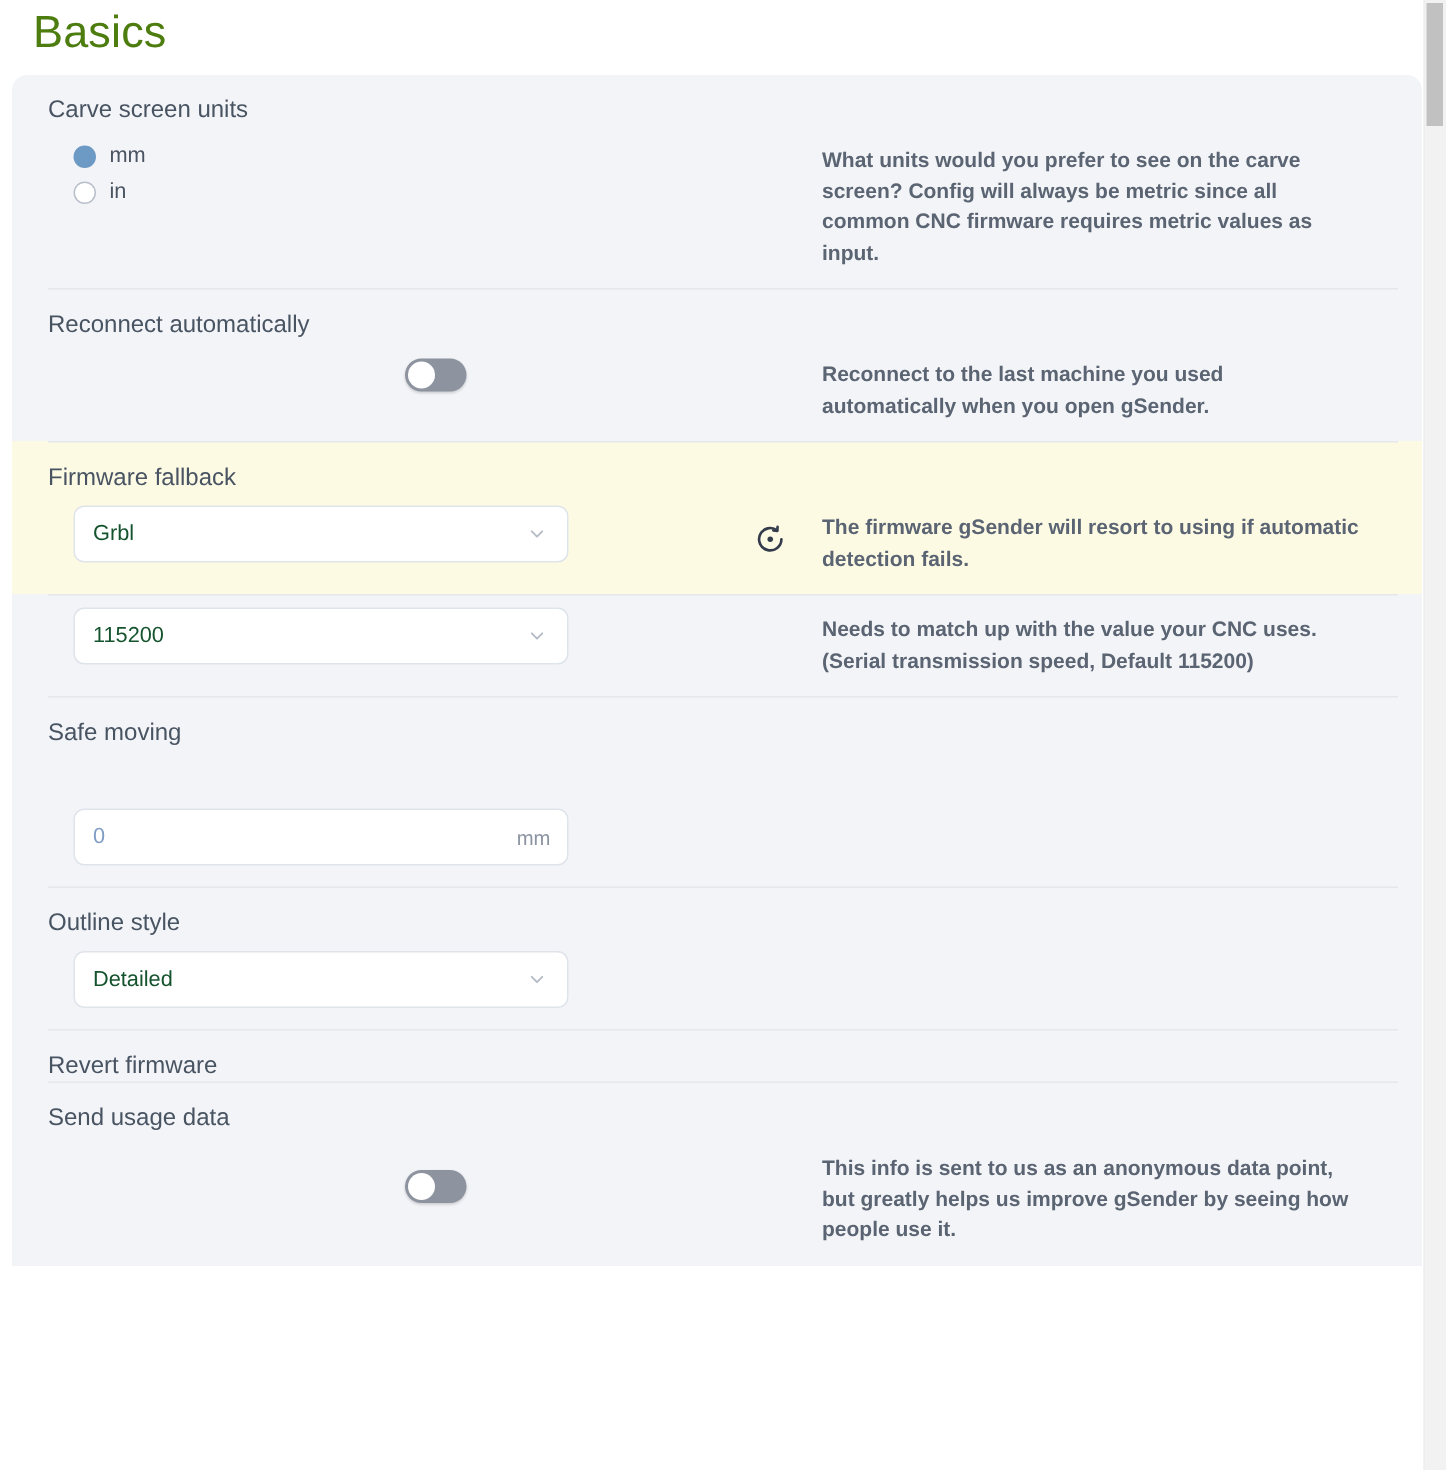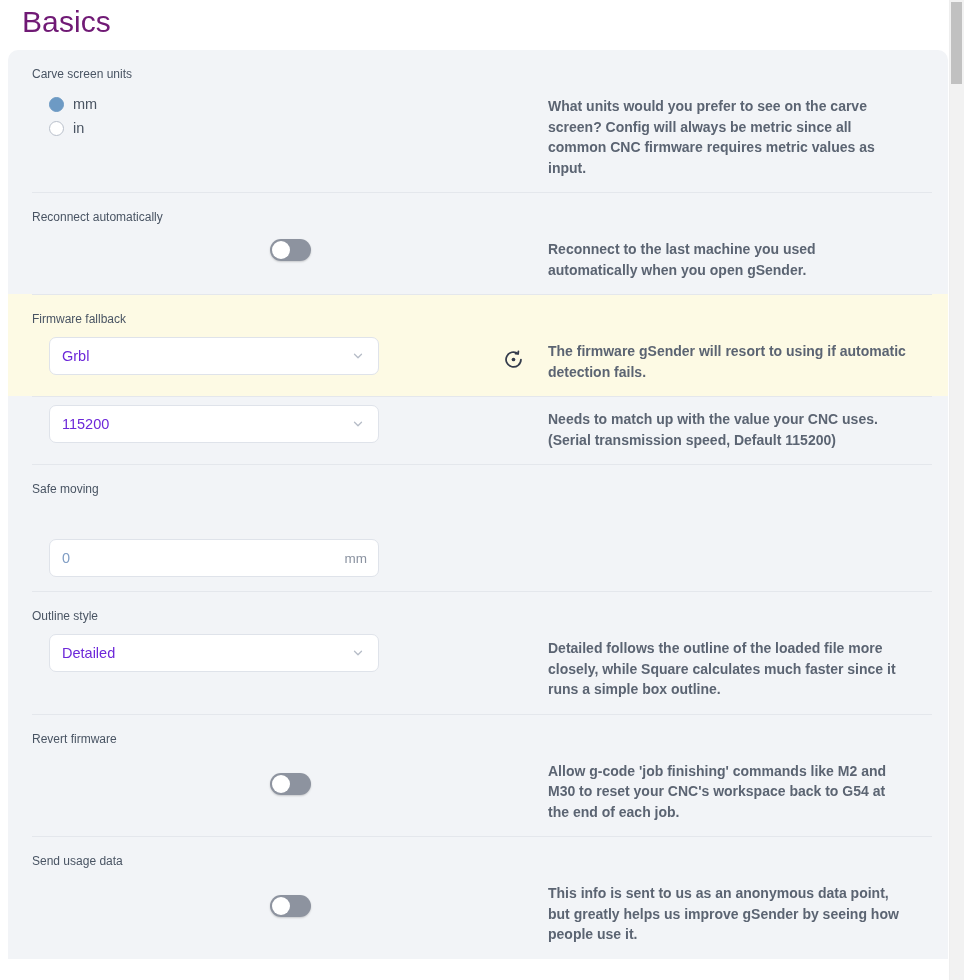--- a/index.html
+++ b/index.html
@@ -17,21 +17,21 @@
     background: #ffffff;
     overflow: hidden;
   }
 
   
   .page-title {
     position: absolute;
     left: 22px; top: 2px;
     font-size: 30px;
     font-weight: 400;
-    color: #701a75;
+    color: #4d7c0f;
     letter-spacing: 0.1px;
     line-height: 40px;
   }
 
   
   .scroll-area {
     position: absolute;
     left: 0; top: 50px;
     width: 948px;
     height: 930px;
@@ -56,21 +56,21 @@
   .row + .row .row-inner { border-top: 1px solid #e4e7ec; }
   .row-inner {
     margin: 0 16px 0 24px;
     padding: 0;
   }
   .row.highlight {
     background: #fdfae4;
   }
 
   .row-label {
-    font-size: 12px;
+    font-size: 16px;
     color: #495463;
     padding-top: 14px;
     line-height: 20px;
     font-weight: 400;
   }
 
   .row-body {
     display: flex;
     align-items: flex-start;
     min-height: 44px;
@@ -149,21 +149,21 @@
     height: 38px;
     background: #ffffff;
     border: 1px solid #dfe3ea;
     border-radius: 7px;
     display: flex;
     align-items: center;
     margin: 8px 0 14px 17px;
   }
   .field-value {
     font-size: 14.5px;
-    color: #6d28d9;
+    color: #14532d;
     padding-left: 12px;
     flex: 1 1 auto;
     white-space: nowrap;
     overflow: hidden;
   }
   .field-value.placeholder { color: #7f9dc4; }
   .field-unit {
     font-size: 13.5px;
     color: #8b93a1;
     padding-right: 11px;
@@ -316,52 +316,41 @@
             <div class="control-col">
               <div class="field">
                 <span class="field-value">Detailed</span>
                 <span class="chevron">
                   <svg width="14" height="14" viewBox="0 0 24 24" fill="none" stroke="currentColor" stroke-width="2.2" stroke-linecap="round" stroke-linejoin="round">
                       <polyline points="6 9 12 15 18 9"></polyline>
                     </svg>
                 </span>
               </div>
             </div>
-            <div class="desc-col">Detailed follows the outline of the loaded file more closely, while Square calculates much faster since it runs a simple box outline.</div>
           </div>
         </div>
       </div>
 
       <div class="row">
         <div class="row-inner">
           <div class="row-label">Revert firmware</div>
+        </div>
+      </div>
+
+      <div class="row">
+        <div class="row-inner">
+          <div class="row-label">Send usage data</div>
           <div class="row-body">
             <div class="control-col">
               <div class="toggle-wrap" style="padding-top:24px;">
                 <div class="toggle">
                   <div class="knob"></div>
                 </div>
               </div>
             </div>
-            <div class="desc-col">Allow g-code 'job finishing' commands like M2 and M30 to reset your CNC's workspace back to G54 at the end of each job.</div>
-          </div>
-        </div>
-      </div>
-
-      <div class="row">
-        <div class="row-inner">
-          <div class="row-label">Send usage data</div>
-          <div class="row-body">
-            <div class="control-col">
-              <div class="toggle-wrap" style="padding-top:24px;">
-                <div class="toggle">
-                  <div class="knob"></div>
-                </div>
-              </div>
-            </div>
             <div class="desc-col">This info is sent to us as an anonymous data point, but greatly helps us improve gSender by seeing how people use it.</div>
           </div>
         </div>
       </div>
 
     </div>
   </div>
 
   <div class="scrollbar-track">
     <div class="scrollbar-thumb"></div>

